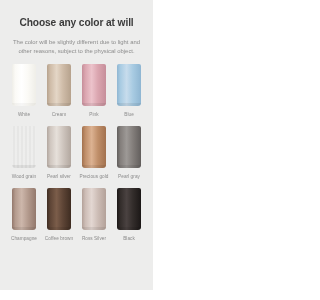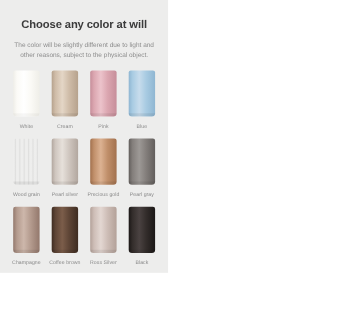--- a/index.html
+++ b/index.html
@@ -9,21 +9,21 @@
   body {
     width: 153px;
     height: 300px;
     background: #ffffff;
     font-family: "Liberation Sans", sans-serif;
     overflow: hidden;
   }
   .panel {
     position: relative;
     width: 153px;
-    height: 248px;
+    height: 290px;
     background: #ededec;
     box-sizing: border-box;
     padding: 0;
   }
   .header {
     padding-top: 16px;
     text-align: center;
   }
   .title {
     font-size: 10.2px;

